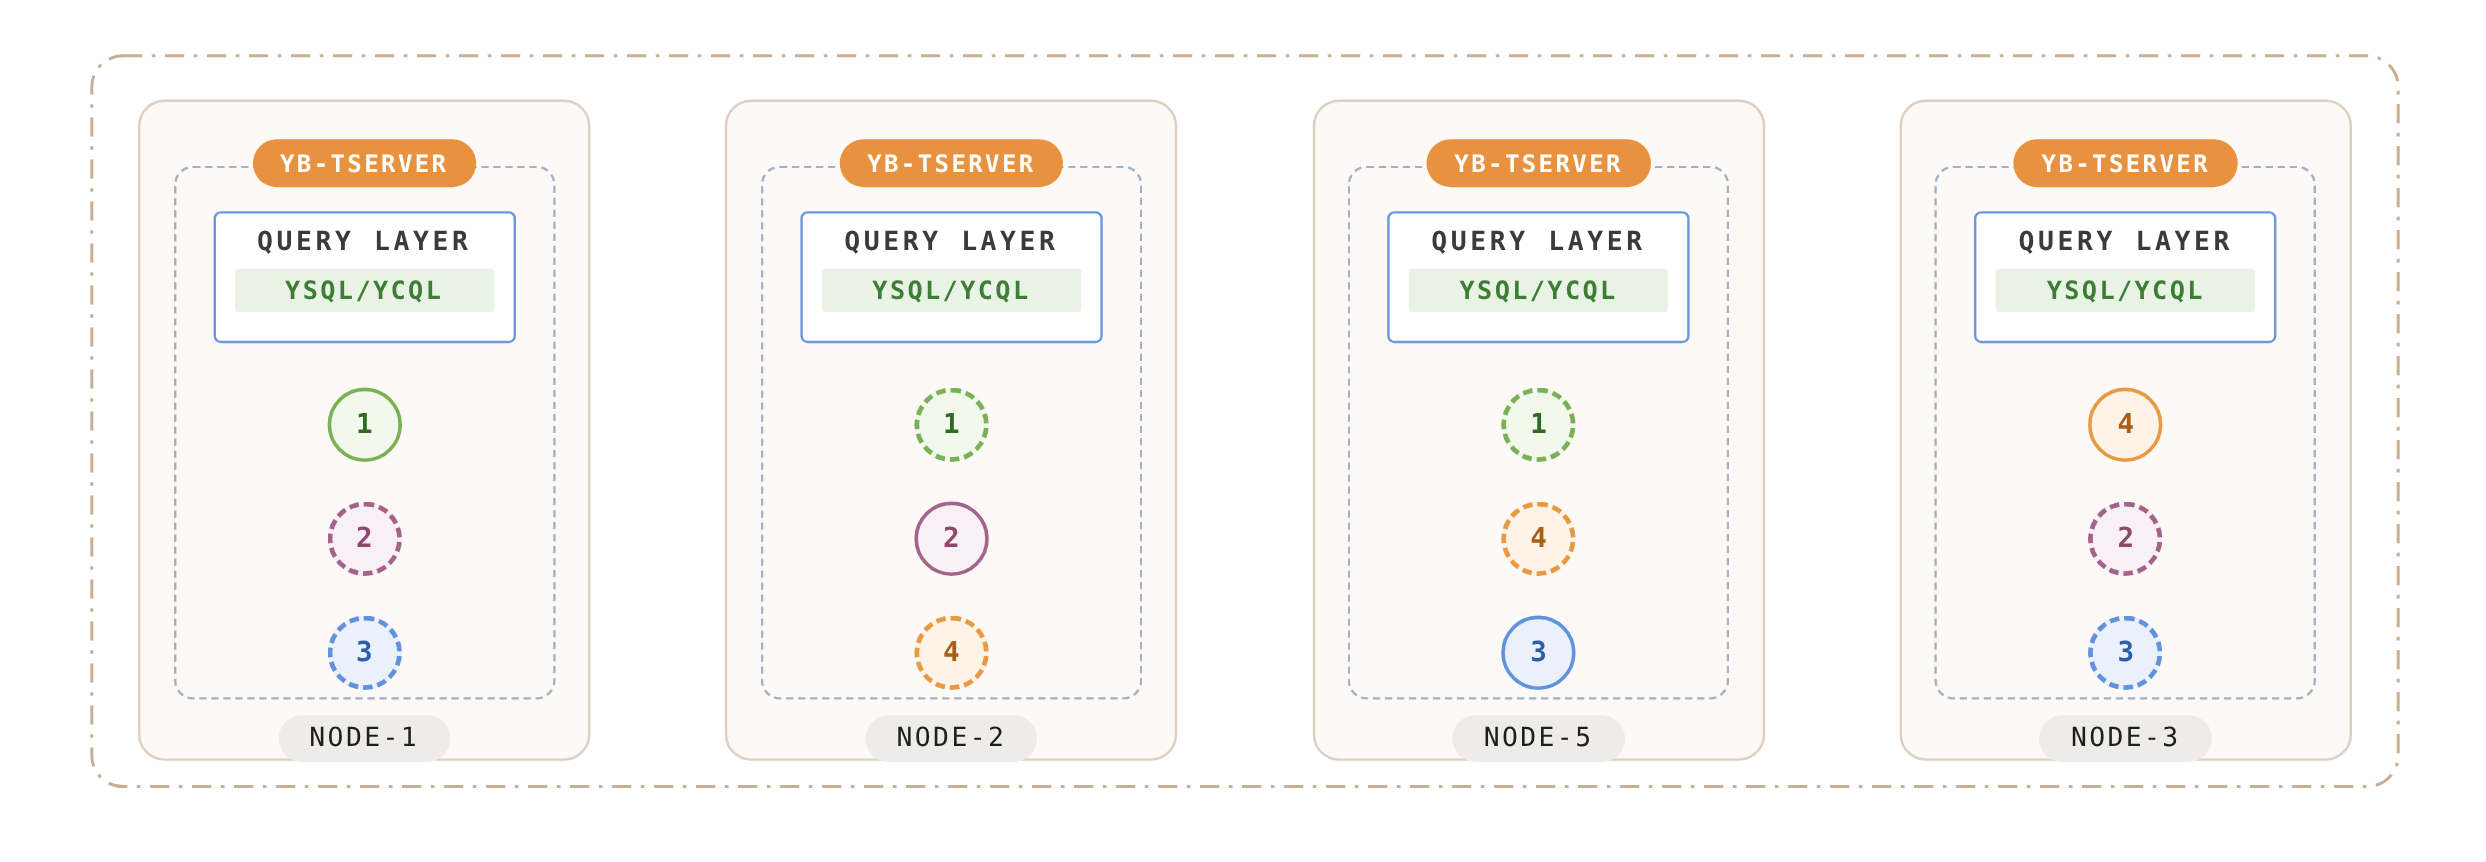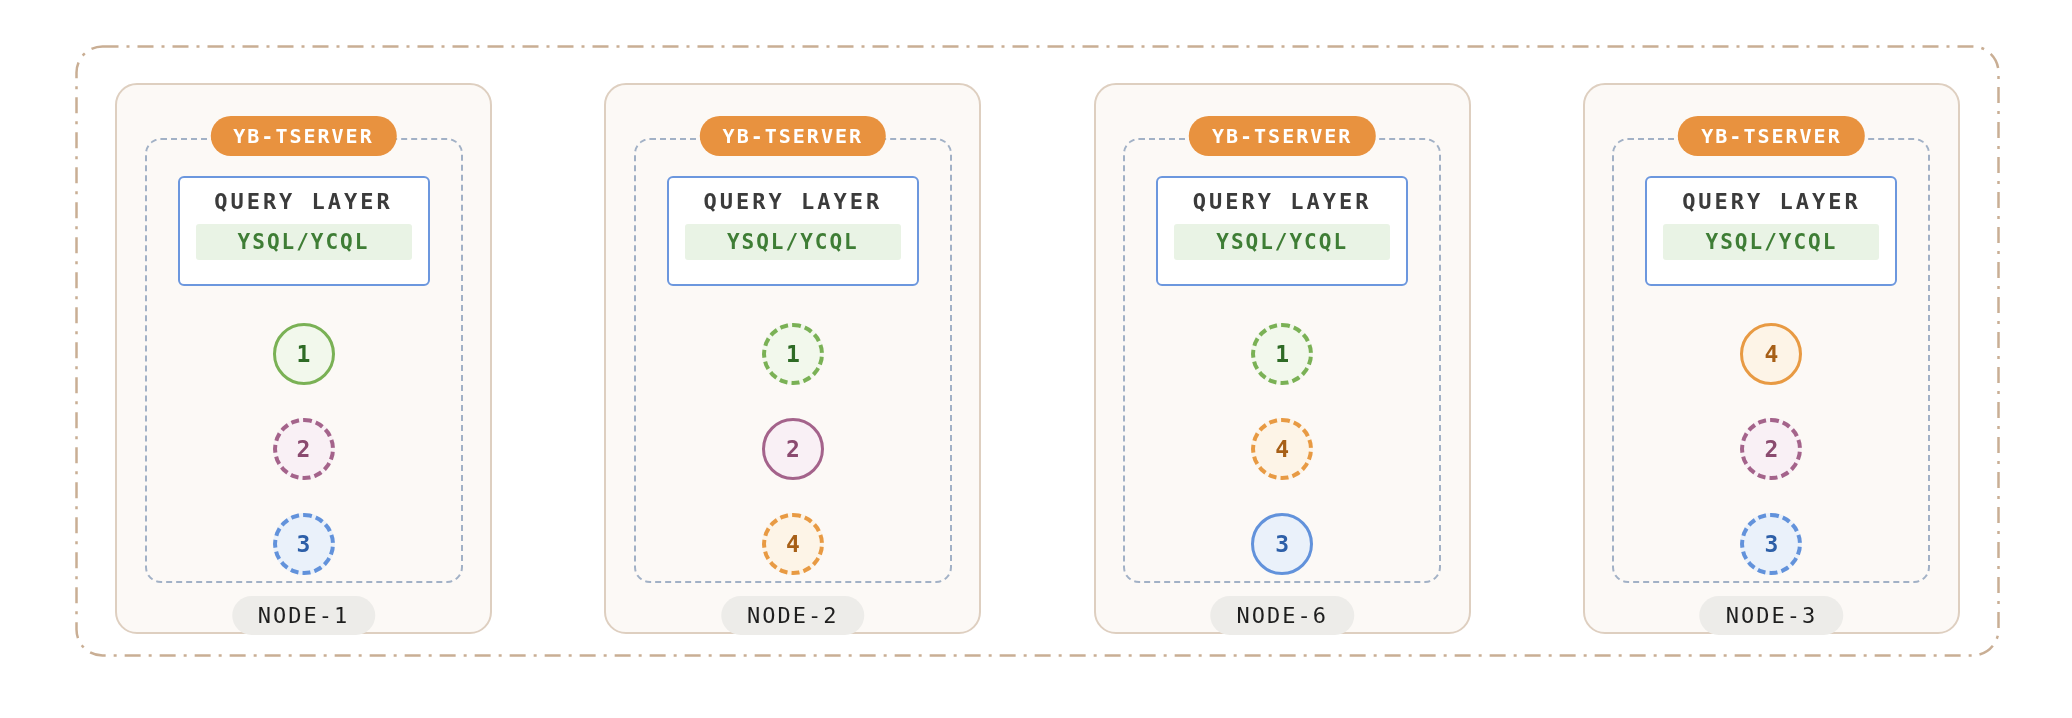--- a/index.html
+++ b/index.html
@@ -198,21 +198,21 @@
               <span>1</span>
             </div>
             <div class="tablet follower" style="--tb: #E89A43; --tf: #FDF4E7; --tt: #A75F17;">
               <span>4</span>
             </div>
             <div class="tablet leader" style="--tb: #6292DB; --tf: #EAF1FA; --tt: #2D5FA8;">
               <span>3</span>
             </div>
           </div>
     </div>
-    <div class="node-pill">NODE-6</div>
+    <div class="node-pill">NODE-5</div>
   </div>
 
   <div class="node-card">
     <div class="inner-dashed">
       <div class="badge">YB-TSERVER</div>
       <div class="query-layer">
         <div class="ql-title">QUERY LAYER</div>
         <div class="ql-api">YSQL/YCQL</div>
       </div>
       <div class="tablets">

